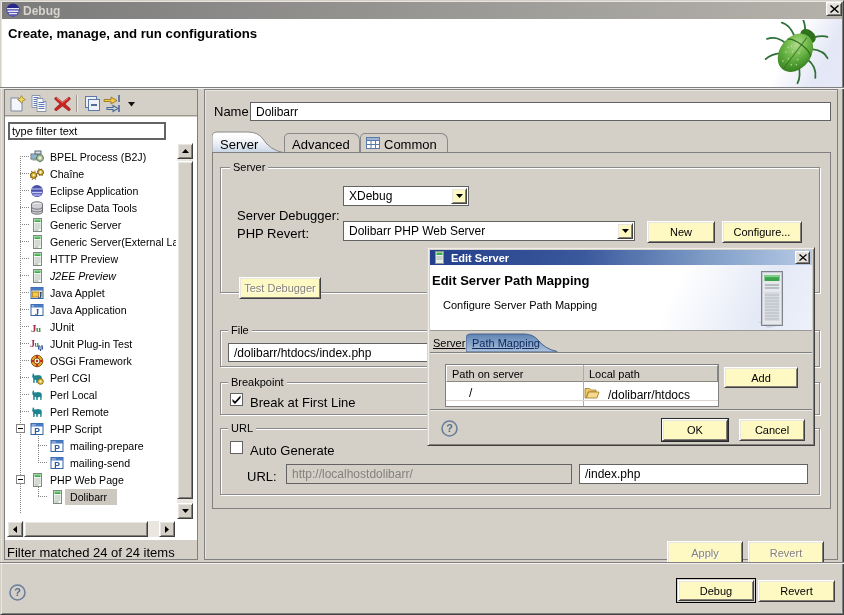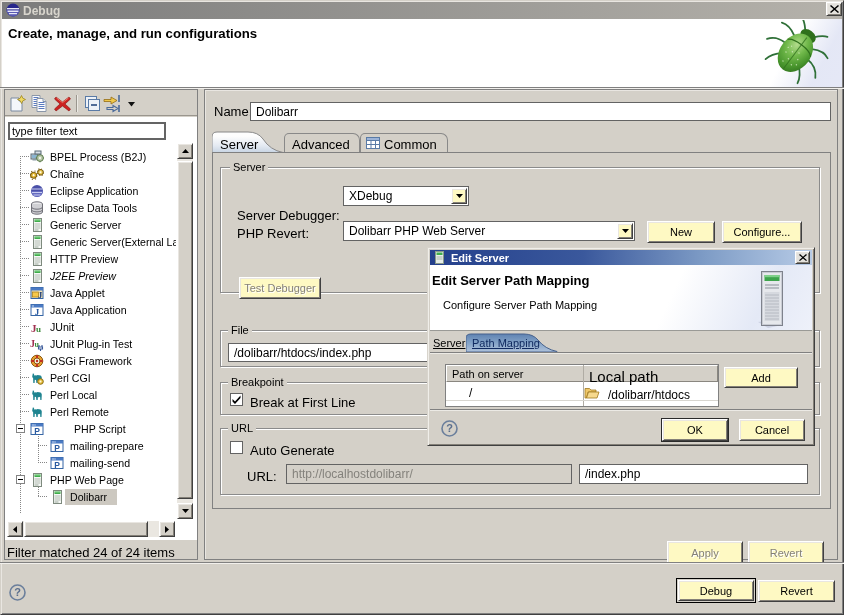--- a/index.html
+++ b/index.html
@@ -410,21 +410,21 @@
         <use href="#i-camel"></use>
       </svg>
       <span class="tx">Perl Local</span>
     </div>
   <div class="trow" style="left:25px;top:286px;">
       <svg width="14" height="14">
         <use href="#i-camel"></use>
       </svg>
       <span class="tx">Perl Remote</span>
     </div>
-  <div class="trow" style="left:25px;top:303px;gap:24px;">
+  <div class="trow" style="left:25px;top:303px;">
       <svg width="14" height="14">
         <use href="#i-php"></use>
       </svg>
       <span class="tx">PHP Script</span>
     </div>
   <div class="trow" style="left:45px;top:320px;">
       <svg width="14" height="14">
         <use href="#i-php"></use>
       </svg>
       <span class="tx">mailing-prepare</span>
@@ -521,21 +521,21 @@
 <path d="M0 19 L0 5 Q0 1 5 1 L58 1 Q67 1 72 7 Q79 16 91 18.5 L91 19 Z" fill="url(#dtabg)" stroke="#46618c" stroke-width="1"></path>
 </svg>
 <div class="a" style="left:472px;top:337px;font-size:11px;text-decoration:underline;color:#102a60;">Path Mapping</div>
 <div class="a" style="left:430px;top:352px;width:382px;height:1px;background:#808080;"></div>
 <div class="a" style="left:430px;top:353px;width:382px;height:1px;background:#eceae5;"></div>
 
 <div class="a" style="left:445px;top:364px;width:274px;height:43px;background:#fff;border:1px solid #808080;"></div>
 <div class="a" style="left:446px;top:365px;width:272px;height:17px;background:#d4d0c8;border:1px solid;border-color:#ffffff #8a8780 #8a8780 #ffffff;"></div>
 <div class="a" style="left:583px;top:365px;width:1px;height:41px;background:#b0aca4;"></div>
 <div class="a" style="left:446px;top:368px;font-size:11px;padding-left:6px;">Path on server</div>
-<div class="a" style="left:589px;top:368px;font-size:15px;text-align:right;">Local path</div>
+<div class="a" style="left:589px;top:368px;font-size:11px;text-align:right;">Local path</div>
 <div class="a" style="left:469px;top:386px;font-size:12px;">/</div>
 <svg class="a" style="left:584px;top:387px" width="16" height="12" viewBox="0 0 16 12">
     <path d="M1 11 V1.5 H5.5 L7 3 H12 V5 H4 L2.5 11 Z" fill="#f0c86a" stroke="#a07820" stroke-width="0.8"></path>
     <path d="M2.5 11 L4.5 5 H15 L13 11 Z" fill="#f6d98e" stroke="#a07820" stroke-width="0.8"></path>
   </svg>
 <div class="a" style="left:608px;top:388px;font-size:12px;">/dolibarr/htdocs</div>
 <div class="a" style="left:446px;top:400px;width:272px;height:1px;background:#d8d6d0;"></div>
 
 <div class="b" style="left:724px;top:367px;width:74px;height:21px;">Add</div>
 <div class="a" style="left:725px;top:395px;width:74px;height:14px;overflow:hidden;">

